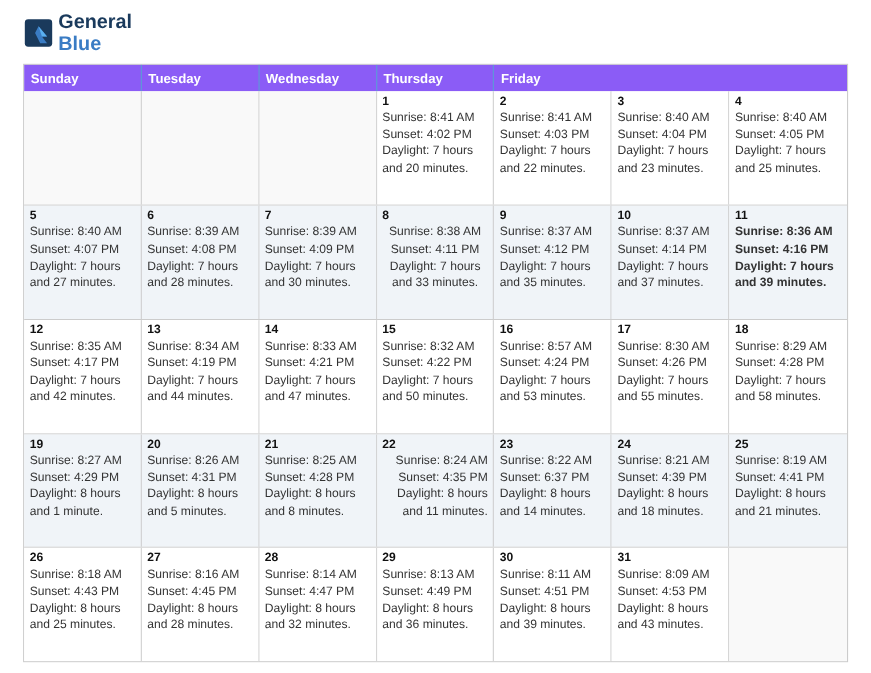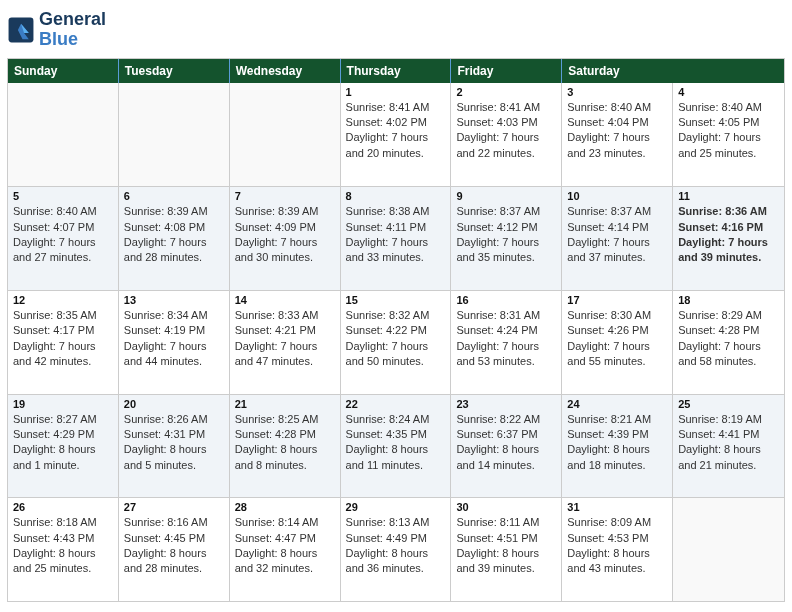--- a/index.html
+++ b/index.html
@@ -6,21 +6,21 @@
     body {
       font-family: Arial, sans-serif;
       background: #fff;
       width: 792px;
       height: 612px;
       overflow: hidden;
     }
     .page {
       width: 792px;
       height: 612px;
-      padding: 10px 7px;
+      padding: 10px 21px;
       display: flex;
       flex-direction: column;
     }
     .header {
       display: flex;
       justify-content: space-between;
       align-items: flex-start;
       margin-bottom: 8px;
     }
     .logo {
@@ -53,21 +53,21 @@
     }
     .calendar {
       flex: 1;
       display: flex;
       flex-direction: column;
       border: 1px solid #ccc;
     }
     .cal-header-row {
       display: grid;
       grid-template-columns: repeat(7, 1fr);
-      background: #14532d;
+      background: #8b5cf6;
     }
     .cal-header-cell {
       color: #fff;
       font-size: 12px;
       font-weight: bold;
       padding: 5px 6px;
       text-align: left;
       border-right: 1px solid #5a9cd6;
     }
     .cal-header-cell:last-child { border-right: none; }
@@ -127,21 +127,20 @@
     </div>
   </div>
 
   <div class="calendar">
     <div class="cal-header-row">
     <div class="cal-header-cell">Sunday</div>
         <div class="cal-header-cell">Tuesday</div>
         <div class="cal-header-cell">Wednesday</div>
         <div class="cal-header-cell">Thursday</div>
         <div class="cal-header-cell">Friday</div>
-        <div class="cal-header-cell">Saturday</div>
       </div>
     <div class="cal-body">
     <div class="cal-row">
           <div class="cal-cell empty"></div>
           <div class="cal-cell empty"></div>
           <div class="cal-cell empty"></div>
           <div class="cal-cell">
             <div class="day-num">1</div>
             <div class="cell-text" style="white-space: pre-line;">Sunrise: 8:41 AM
 Sunset: 4:02 PM
@@ -187,21 +186,21 @@
           </div>
           <div class="cal-cell">
             <div class="day-num">7</div>
             <div class="cell-text" style="white-space: pre-line;">Sunrise: 8:39 AM
 Sunset: 4:09 PM
 Daylight: 7 hours
 and 30 minutes.</div>
           </div>
           <div class="cal-cell">
             <div class="day-num">8</div>
-            <div class="cell-text" style="white-space: pre-line;">Sunrise: 8:38 AM
+            <div class="cell-text" style="white-space: pre-line; text-align: center;">Sunrise: 8:38 AM
 Sunset: 4:11 PM
 Daylight: 7 hours
 and 33 minutes.</div>
           </div>
           <div class="cal-cell">
             <div class="day-num">9</div>
             <div class="cell-text" style="white-space: pre-line;">Sunrise: 8:37 AM
 Sunset: 4:12 PM
 Daylight: 7 hours
 and 35 minutes.</div>
@@ -245,21 +244,21 @@
           </div>
           <div class="cal-cell">
             <div class="day-num">15</div>
             <div class="cell-text" style="white-space: pre-line;">Sunrise: 8:32 AM
 Sunset: 4:22 PM
 Daylight: 7 hours
 and 50 minutes.</div>
           </div>
           <div class="cal-cell">
             <div class="day-num">16</div>
-            <div class="cell-text" style="white-space: pre-line;">Sunrise: 8:31 AM
+            <div class="cell-text" style="white-space: pre-line;">Sunrise: 8:57 AM
 Sunset: 4:24 PM
 Daylight: 7 hours
 and 53 minutes.</div>
           </div>
           <div class="cal-cell">
             <div class="day-num">17</div>
             <div class="cell-text" style="white-space: pre-line;">Sunrise: 8:30 AM
 Sunset: 4:26 PM
 Daylight: 7 hours
 and 55 minutes.</div>
@@ -289,21 +288,21 @@
           </div>
           <div class="cal-cell">
             <div class="day-num">21</div>
             <div class="cell-text" style="white-space: pre-line;">Sunrise: 8:25 AM
 Sunset: 4:28 PM
 Daylight: 8 hours
 and 8 minutes.</div>
           </div>
           <div class="cal-cell">
             <div class="day-num">22</div>
-            <div class="cell-text" style="white-space: pre-line;">Sunrise: 8:24 AM
+            <div class="cell-text" style="white-space: pre-line; text-align: right;">Sunrise: 8:24 AM
 Sunset: 4:35 PM
 Daylight: 8 hours
 and 11 minutes.</div>
           </div>
           <div class="cal-cell">
             <div class="day-num">23</div>
             <div class="cell-text" style="white-space: pre-line;">Sunrise: 8:22 AM
 Sunset: 6:37 PM
 Daylight: 8 hours
 and 14 minutes.</div>

